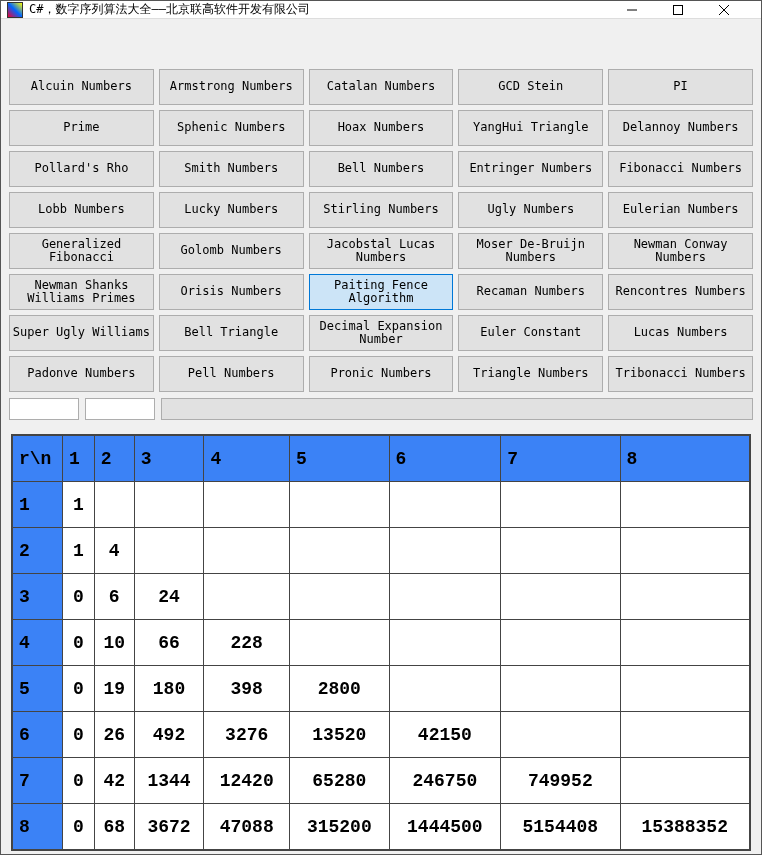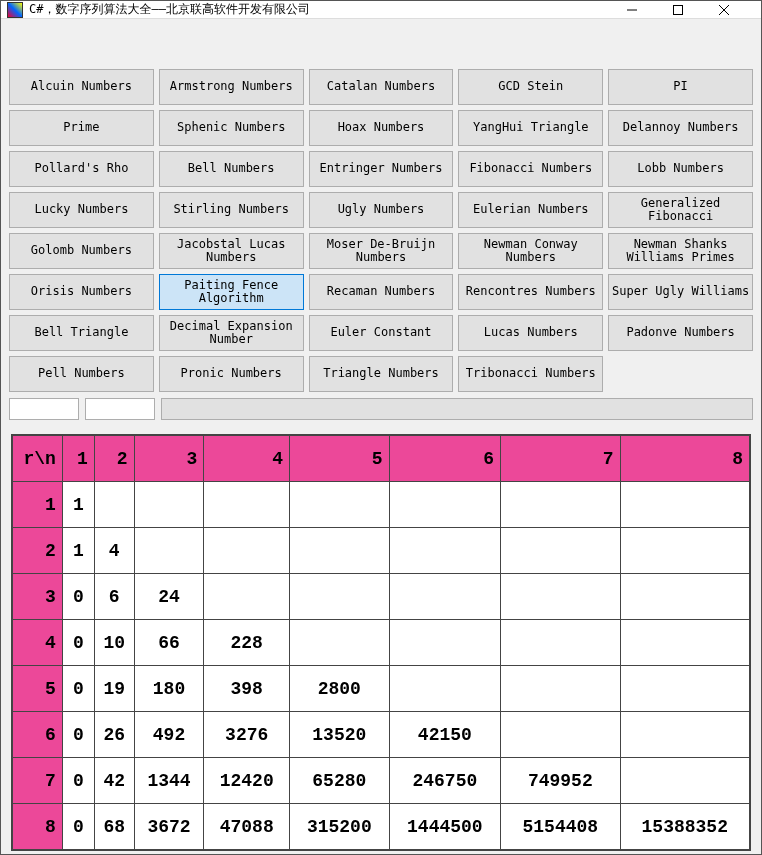--- a/index.html
+++ b/index.html
@@ -113,22 +113,22 @@
 }
 th, td {
   border: 1px solid #444;
   padding: 0 6px;
   font-family: "Consolas","Courier New",monospace;
   font-weight: bold;
   font-size: 18px;
   height: 46px;
 }
 th {
-  background: #ec4899;
-  text-align: right;
+  background: #3b82f6;
+  text-align: left;
 }
 td { text-align: center; }
 td.col-1, td.col-2 { text-align: center; }
 col.c0 { width: 50px; }
 col.c1 { width: 32px; }
 col.c2 { width: 40px; }
 col.c3 { width: 70px; }
 col.c4 { width: 86px; }
 col.c5 { width: 100px; }
 col.c6 { width: 112px; }
@@ -168,20 +168,21 @@
         <button class="alg-btn">Armstrong Numbers</button>
         <button class="alg-btn">Catalan Numbers</button>
         <button class="alg-btn">GCD Stein</button>
         <button class="alg-btn">PI</button>
         <button class="alg-btn">Prime</button>
         <button class="alg-btn">Sphenic Numbers</button>
         <button class="alg-btn">Hoax Numbers</button>
         <button class="alg-btn">YangHui Triangle</button>
         <button class="alg-btn">Delannoy Numbers</button>
         <button class="alg-btn">Pollard's Rho</button>
+        <button class="alg-btn">Smith Numbers</button>
         <button class="alg-btn">Bell Numbers</button>
         <button class="alg-btn">Entringer Numbers</button>
         <button class="alg-btn">Fibonacci Numbers</button>
         <button class="alg-btn">Lobb Numbers</button>
         <button class="alg-btn">Lucky Numbers</button>
         <button class="alg-btn">Stirling Numbers</button>
         <button class="alg-btn">Ugly Numbers</button>
         <button class="alg-btn">Eulerian Numbers</button>
         <button class="alg-btn">Generalized Fibonacci</button>
         <button class="alg-btn">Golomb Numbers</button>

